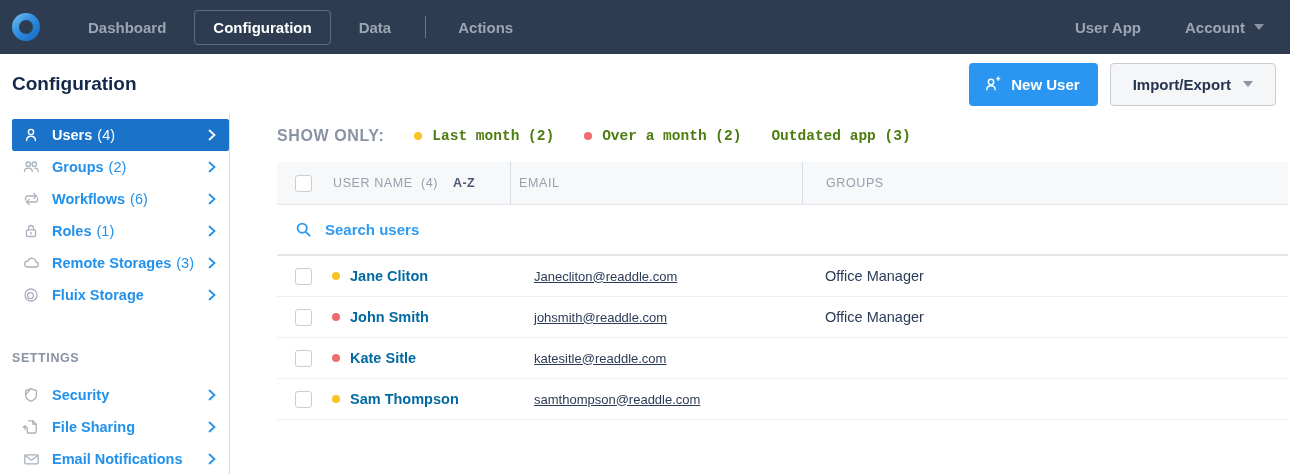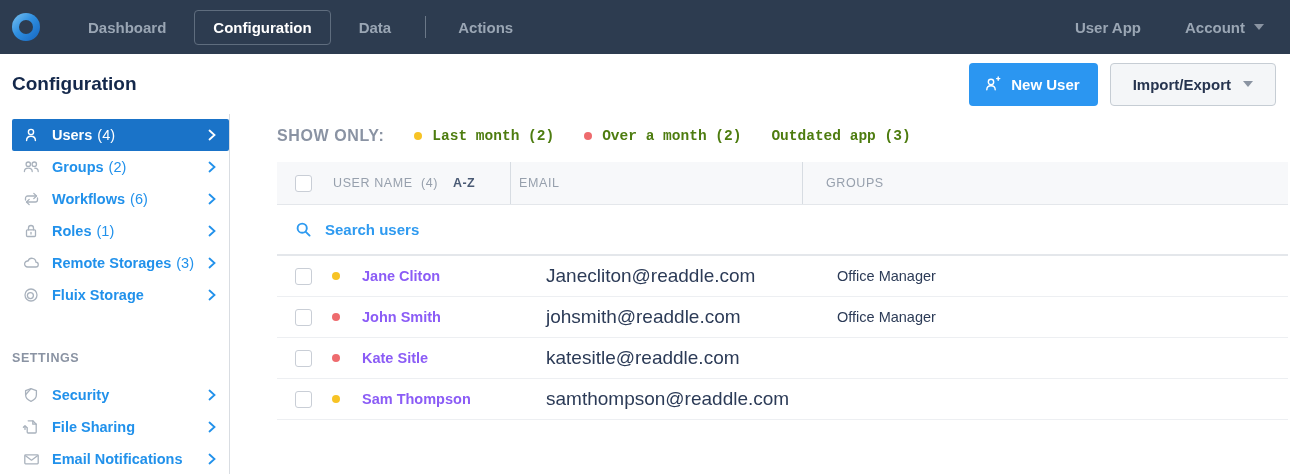--- a/index.html
+++ b/index.html
@@ -69,22 +69,22 @@
   .th-groups { flex:1; padding-left:23px; }
 
   .search-row { height:51px; border-bottom:2px solid #e4e7eb; display:flex; align-items:center;
     padding-left:18px; cursor:text; }
   .search-icon { width:17px; height:17px; color:#2e9af0; flex:none; display:flex; }
   .search-text { margin-left:13px; font-size:15px; font-weight:600; color:#2e9af0; }
 
   .t-row { height:41px; display:flex; align-items:center; padding-left:18px;
     border-bottom:1px solid #edeff2; }
   .t-row .dot { margin-left:20px; margin-right:0; }
-  .cell-name { width:184px; margin-left:22px; font-size:14.5px; font-weight:700; color:#8b5cf6; }
-  .cell-email { width:291px; font-size:19px; color:#2c3b57; }
+  .cell-name { width:184px; margin-left:10px; font-size:14.5px; font-weight:700; color:#0369a1; }
+  .cell-email { width:291px; font-size:13px; color:#2c3b57;text-decoration:underline; }
   .cell-groups { flex:1; font-size:14.5px; color:#2c3b57; }
 
   svg { display:block; }
 </style>
 </head>
 <body>
 
 <div class="topbar">
   <div class="logo"></div>
   <div class="topnav">

